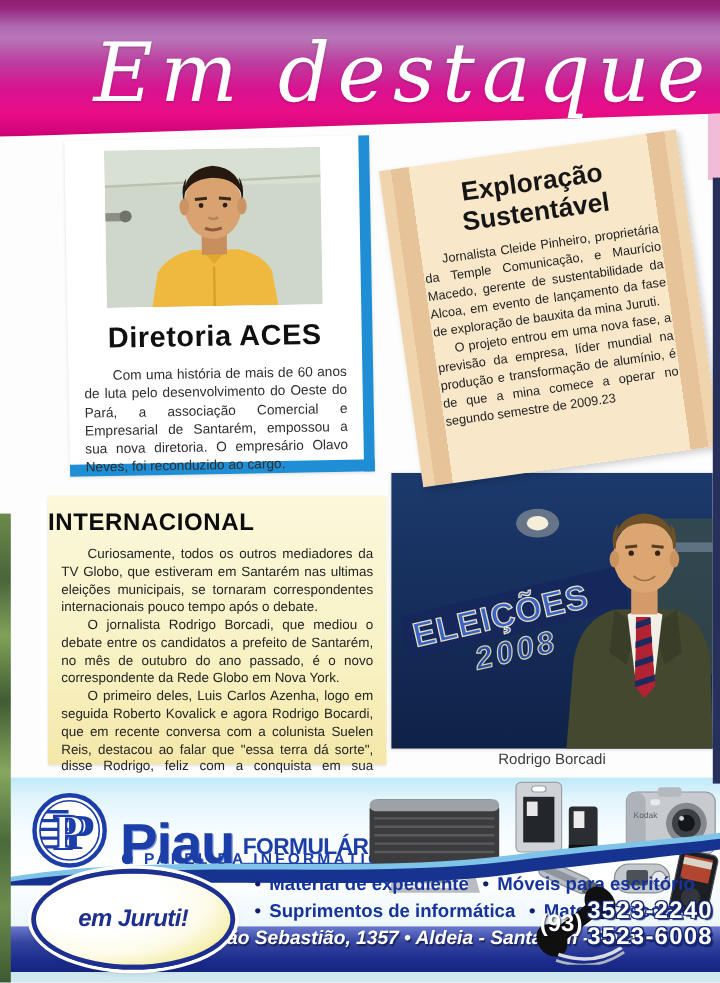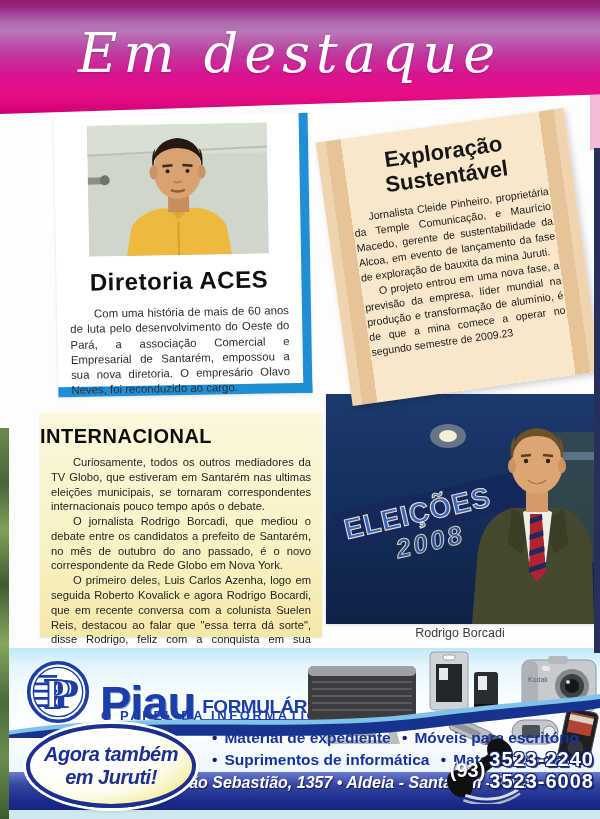--- a/index.html
+++ b/index.html
@@ -12,21 +12,21 @@
     background:linear-gradient(180deg,#6d8a4c 0%,#49653a 14%,#7fa258 26%,#3f5c33 40%,#86a75e 55%,#4a6a3c 70%,#6c8d4e 84%,#3c5a31 100%); }
   .edge-right-navy { position:absolute; right:0; top:148px; width:6px; height:505px; z-index:9; background:#27305a; }
   .edge-right-pink { position:absolute; right:0; top:95px; width:10px; height:55px; z-index:8; background:#f2bcd9; }
 
   
   .masthead { position:absolute; left:0; top:0; width:600px; height:114px; z-index:6;
     background:linear-gradient(180deg,#8e1d72 0%,#96267e 6%,#b06cb2 20%,#b877b8 28%,#bc3fa0 45%,#d81390 65%,#e90e87 82%,#d4047a 96%,#c70070 100%);
     clip-path:polygon(0 0,100% 0,100% 83%,0 100%); }
   .masthead-title { position:absolute; left:78px; top:22px; color:#ffffff;
     font-family:"DejaVu Serif", serif; font-style:italic; font-weight:400;
-    font-size:54px; letter-spacing:6px; text-shadow:0 1px 2px rgba(90,0,60,.35); }
+    font-size:68px; letter-spacing:6px; text-shadow:0 1px 2px rgba(90,0,60,.35); }
 
   
   .card-aces { position:absolute; left:56px; top:115px; width:254px; height:280px; z-index:3;
     background:#ffffff; border-right:9px solid #1f8ed4; border-bottom:10px solid #1f8ed4;
     transform:rotate(-1deg); box-shadow:0 1px 3px rgba(0,0,0,.12); }
   .card-aces .portrait { display:block; margin:9px auto 0; }
   .aces-title { text-align:center; font-size:24px; font-weight:bold; color:#101010; margin-top:12px; letter-spacing:.5px; }
   .aces-body { margin:10px 13px 0; font-size:11.4px; line-height:1.34; color:#2e2e2e; text-align:justify; text-indent:24px; }
 
   
@@ -300,21 +300,20 @@
         <span class="bdot">•</span><span>Material escolar</span>
       </div>
     </div>
 
     <div class="ad-band"></div>
     <div class="ad-address">
       <div>Av. São Sebastião, 1357 • Aldeia - Santarém - Pará</div>
     </div>
 
     <div class="ad-badge">
-      <div class="badge-line">Agora também</div>
       <div class="badge-line">em Juruti!</div>
     </div>
 
     <svg class="ad-phone-icon" width="88" height="72" viewBox="0 0 90 72">
       <g transform="rotate(-38 45 36)">
         <rect x="16" y="30" width="58" height="13" rx="6.5" fill="#101010"></rect>
         <ellipse cx="19" cy="36" rx="12" ry="15" fill="#101010"></ellipse>
         <ellipse cx="71" cy="36" rx="12" ry="15" fill="#101010"></ellipse>
       </g>
       <path d="M30,64 Q60,74 84,58" stroke="#d8dde2" stroke-width="3" fill="none"></path>

